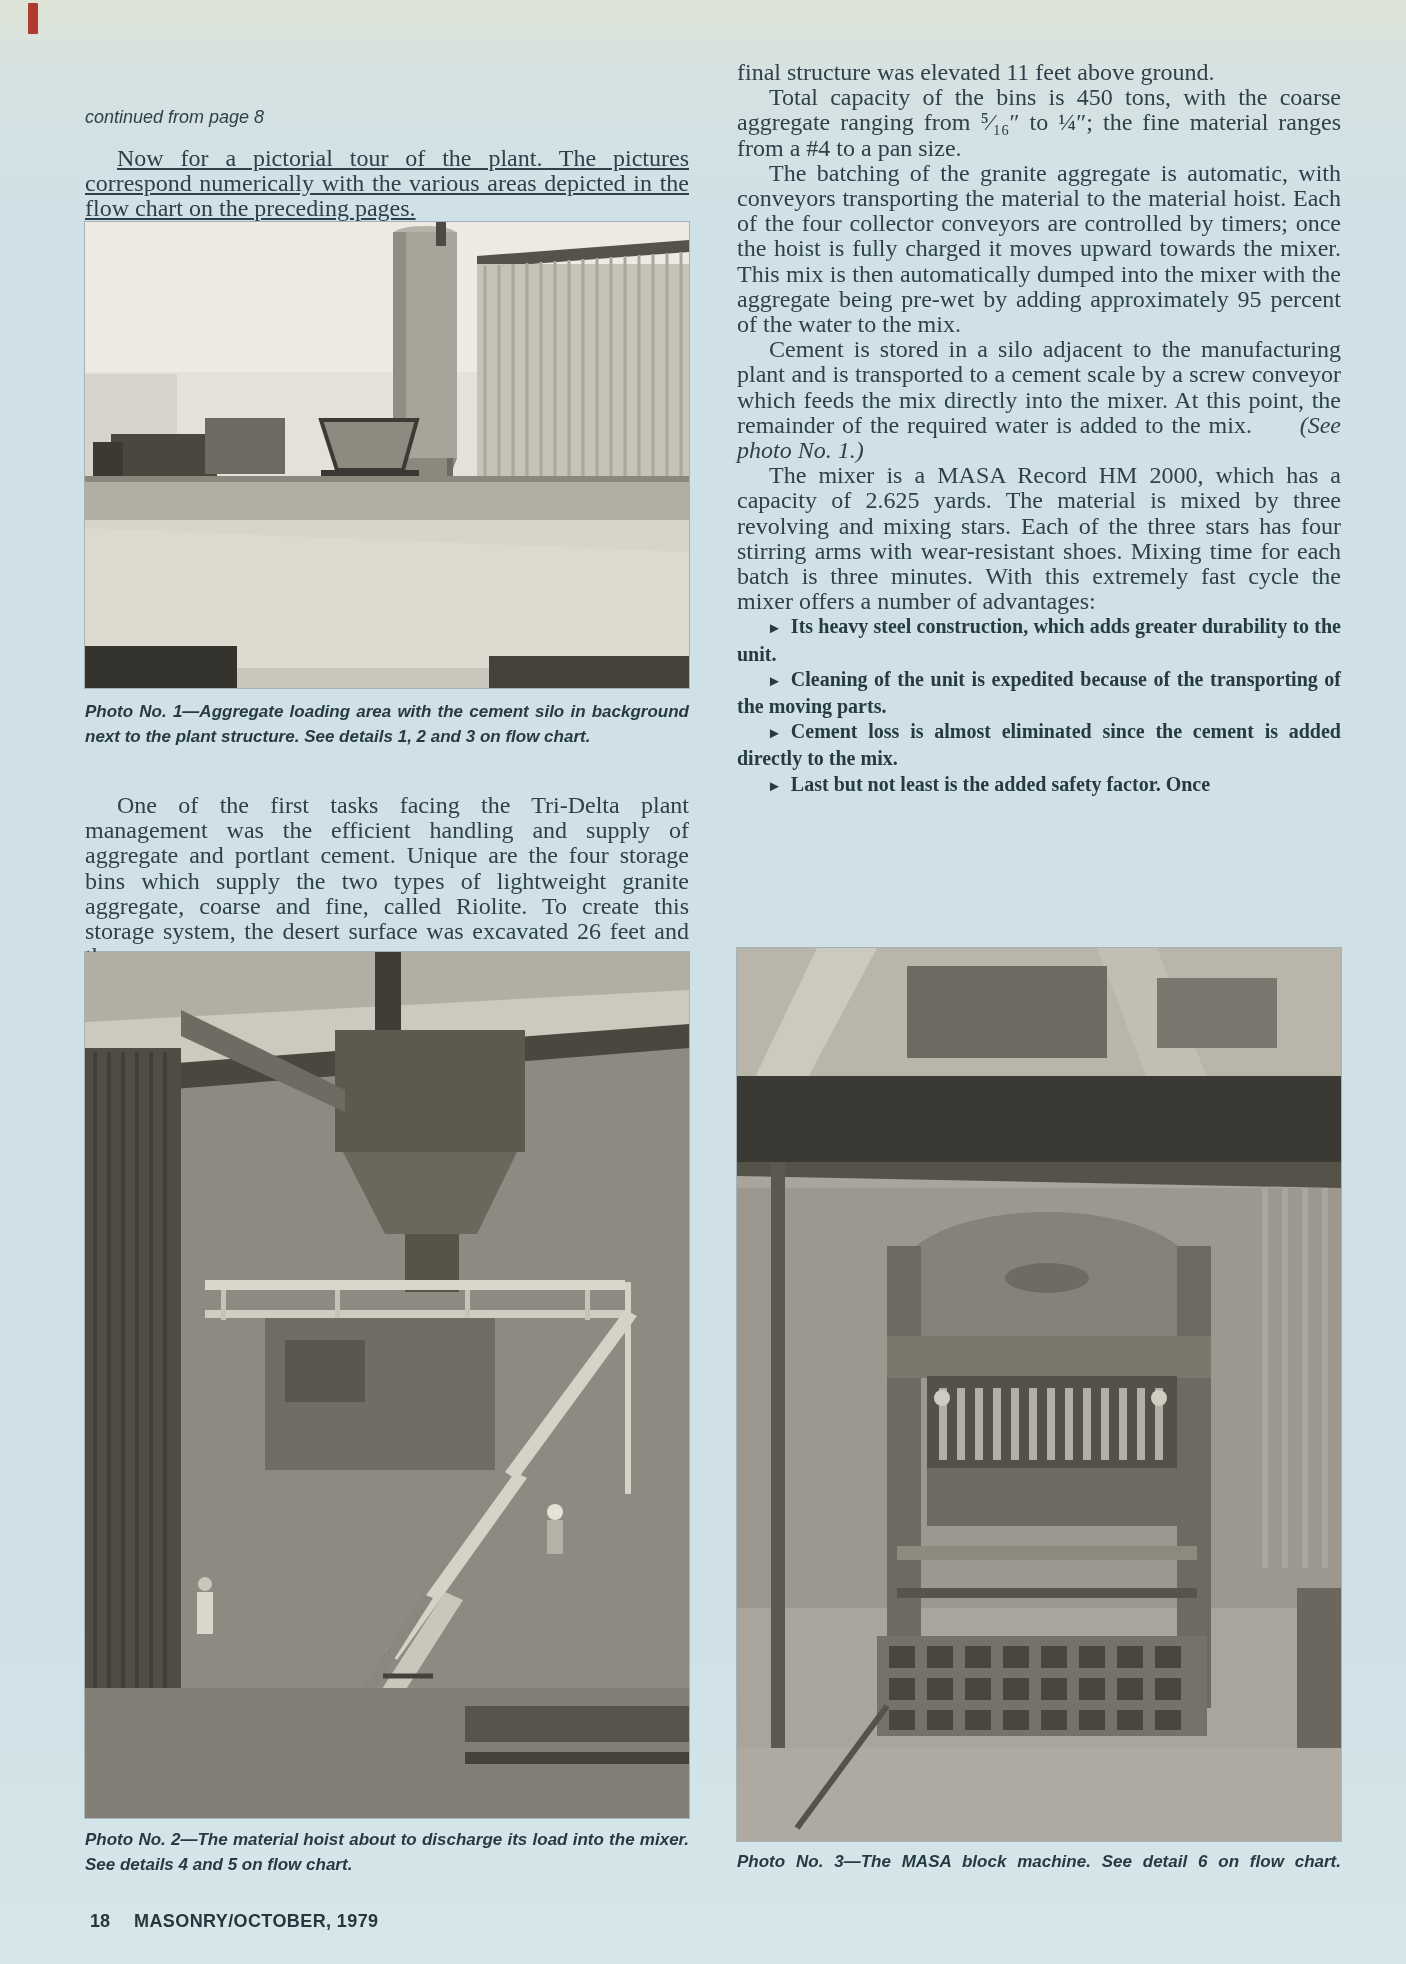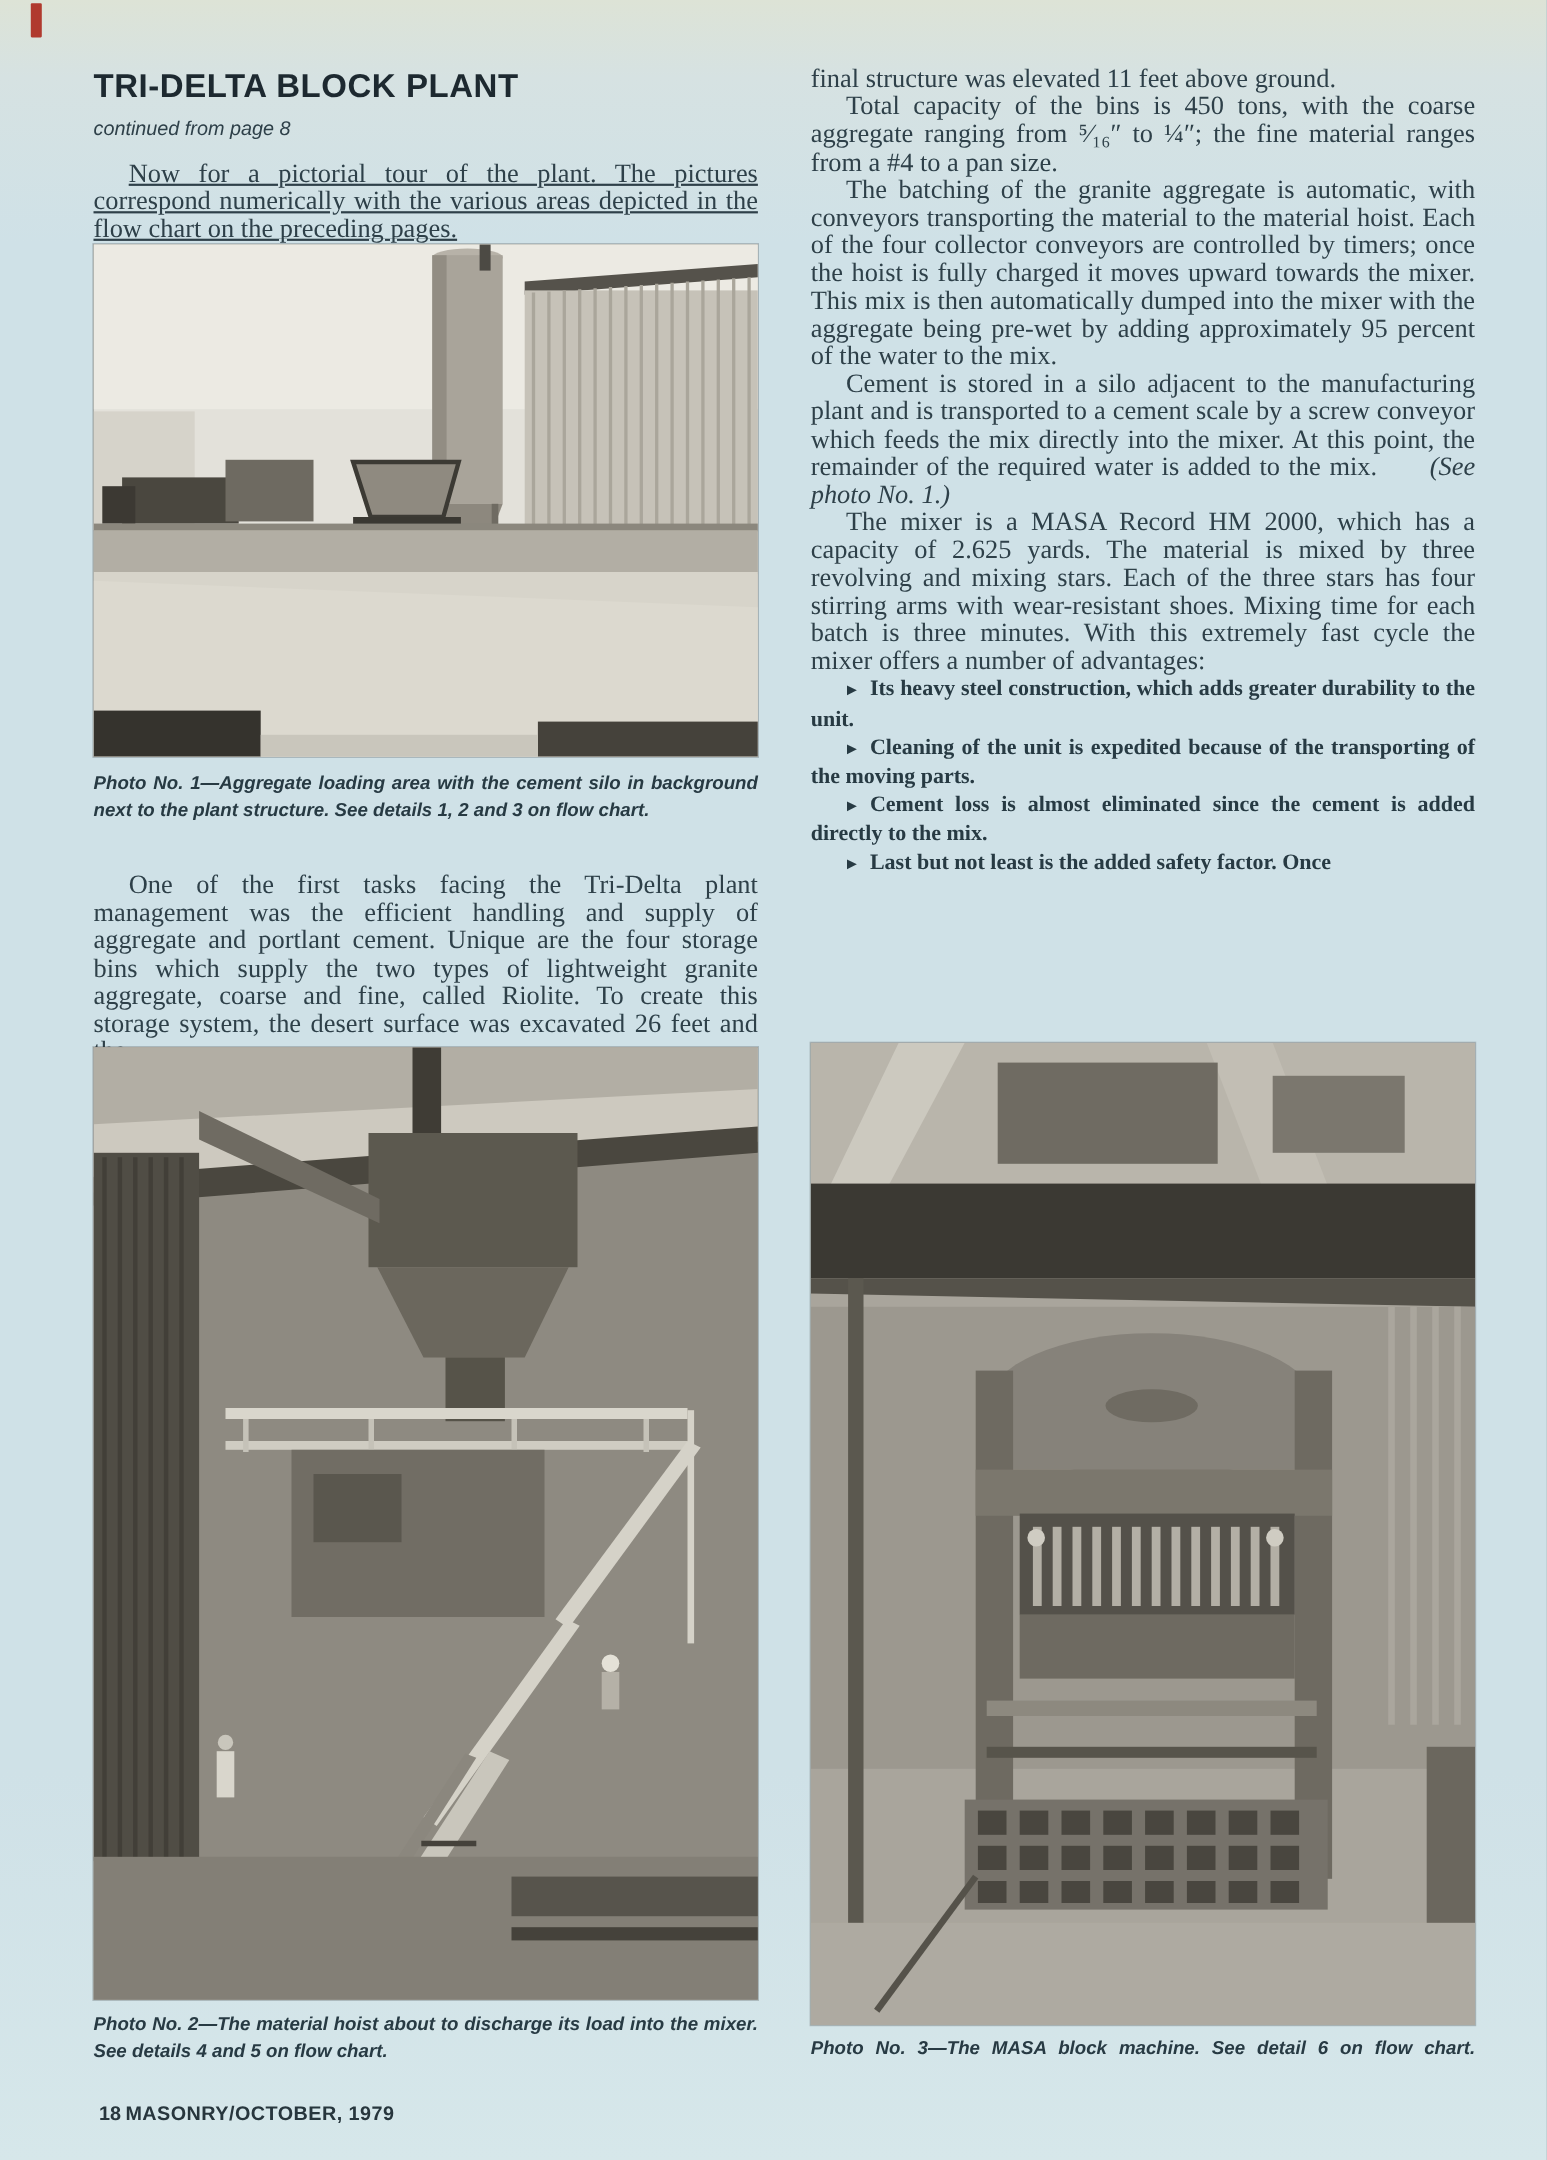--- a/index.html
+++ b/index.html
@@ -44,34 +44,33 @@
   .bullet .arrow { font-size:15px; margin-right:9px; letter-spacing:0; }
   .note { font-style:italic;margin-left:40px; }
   .photo {
     position:absolute; overflow:hidden; background:#9b978e;
     box-shadow:0 0 0 1px rgba(40,45,45,.25);
   }
   .photo svg { display:block; width:100%; height:100%; }
   .footer {
     position:absolute; left:90px; top:1911px;
     font-family:"Liberation Sans","DejaVu Sans",sans-serif;
-    font-size:18px; color:#27363d; display:flex; gap:4px; align-items:baseline;
+    font-size:18px; color:#27363d; display:flex; gap:24px; align-items:baseline;
   }
   .footer .pn { font-weight:700; }
   .footer .mag { font-weight:700; letter-spacing:.4px;text-align:right; }
   .rc-p { margin:0; }
 </style>
 </head>
 <body>
 
 <div class="page">
 
   <div class="reg-mark"></div>
 
-  <h1 class="title abs" style="left:85px; top:62px; width:620px;">TRI-DELTA BLOCK PLANT</h1>
   <div class="continued abs" style="left:85px; top:107px;">continued from page 8</div>
 
   <p class="body-p indent abs" style="left:85px; top:146px; width:604px;text-decoration:underline;">Now for a pictorial tour of the plant. The pictures correspond numerically with the various areas depicted in the flow chart on the preceding pages.</p>
 
   <div class="photo" style="left:85px; top:222px; width:604px; height:466px;">
     <svg viewBox="0 0 604 466" preserveAspectRatio="none">
       <rect width="604" height="466" fill="#e3e1da"></rect>
       <rect width="604" height="150" fill="#eceae3"></rect>
 
       <g>

